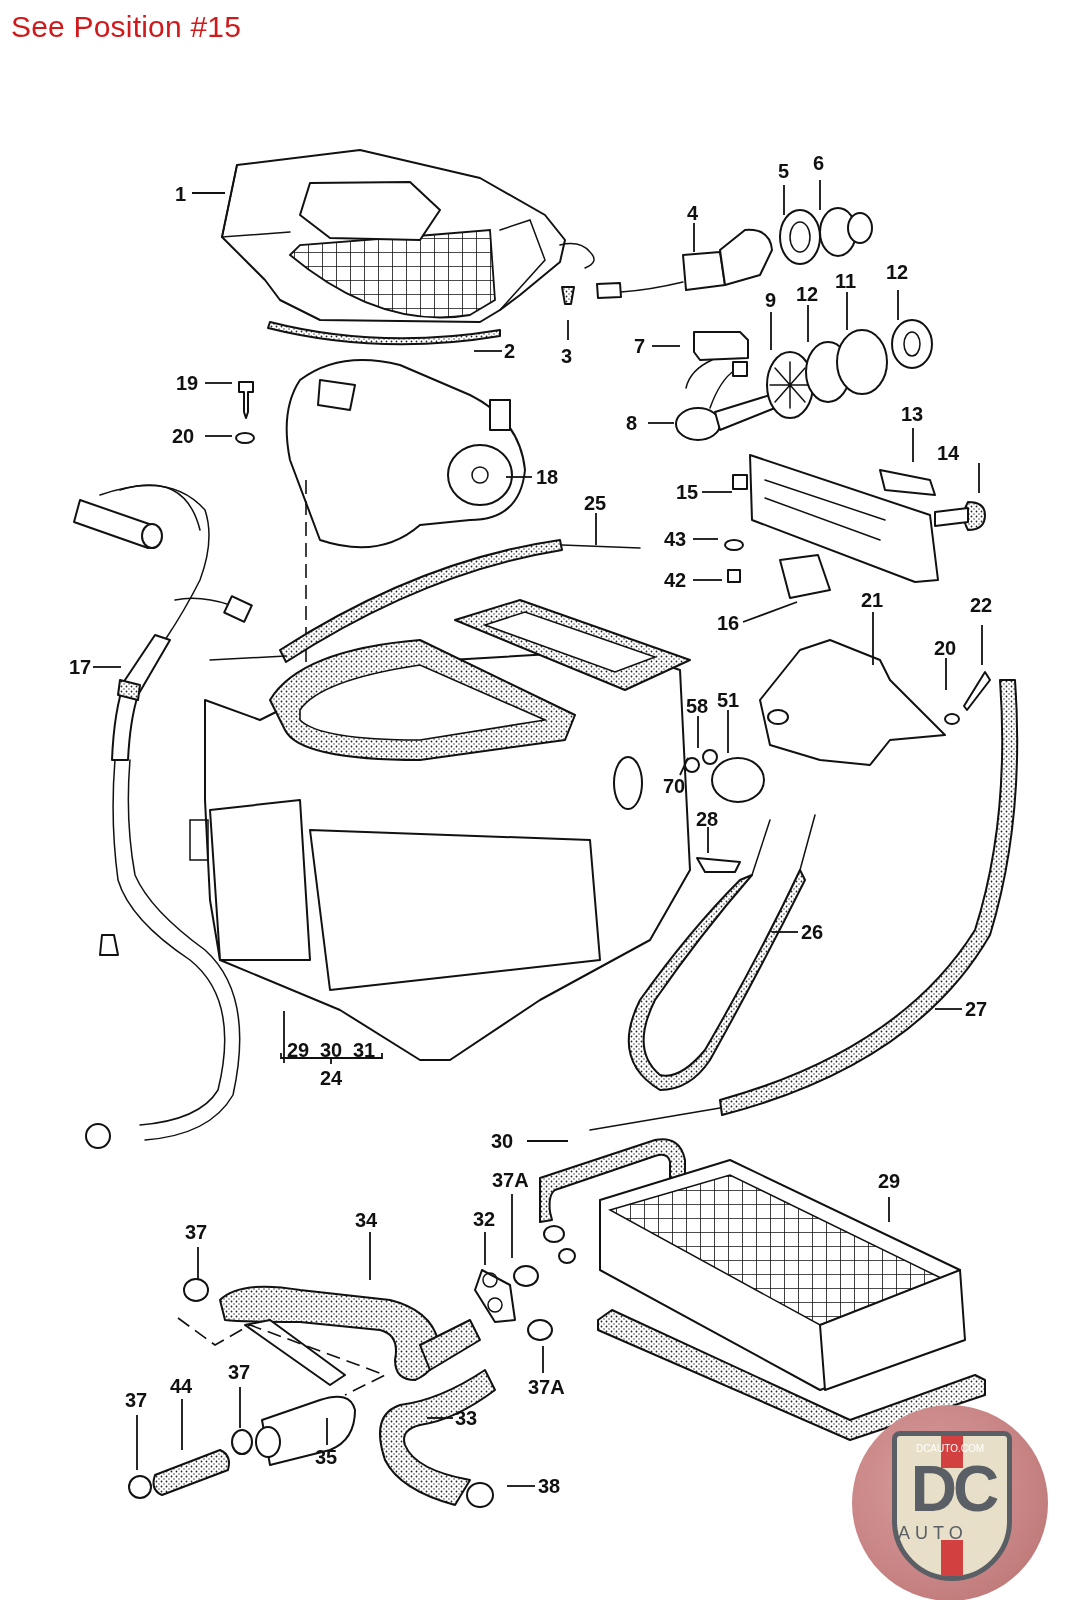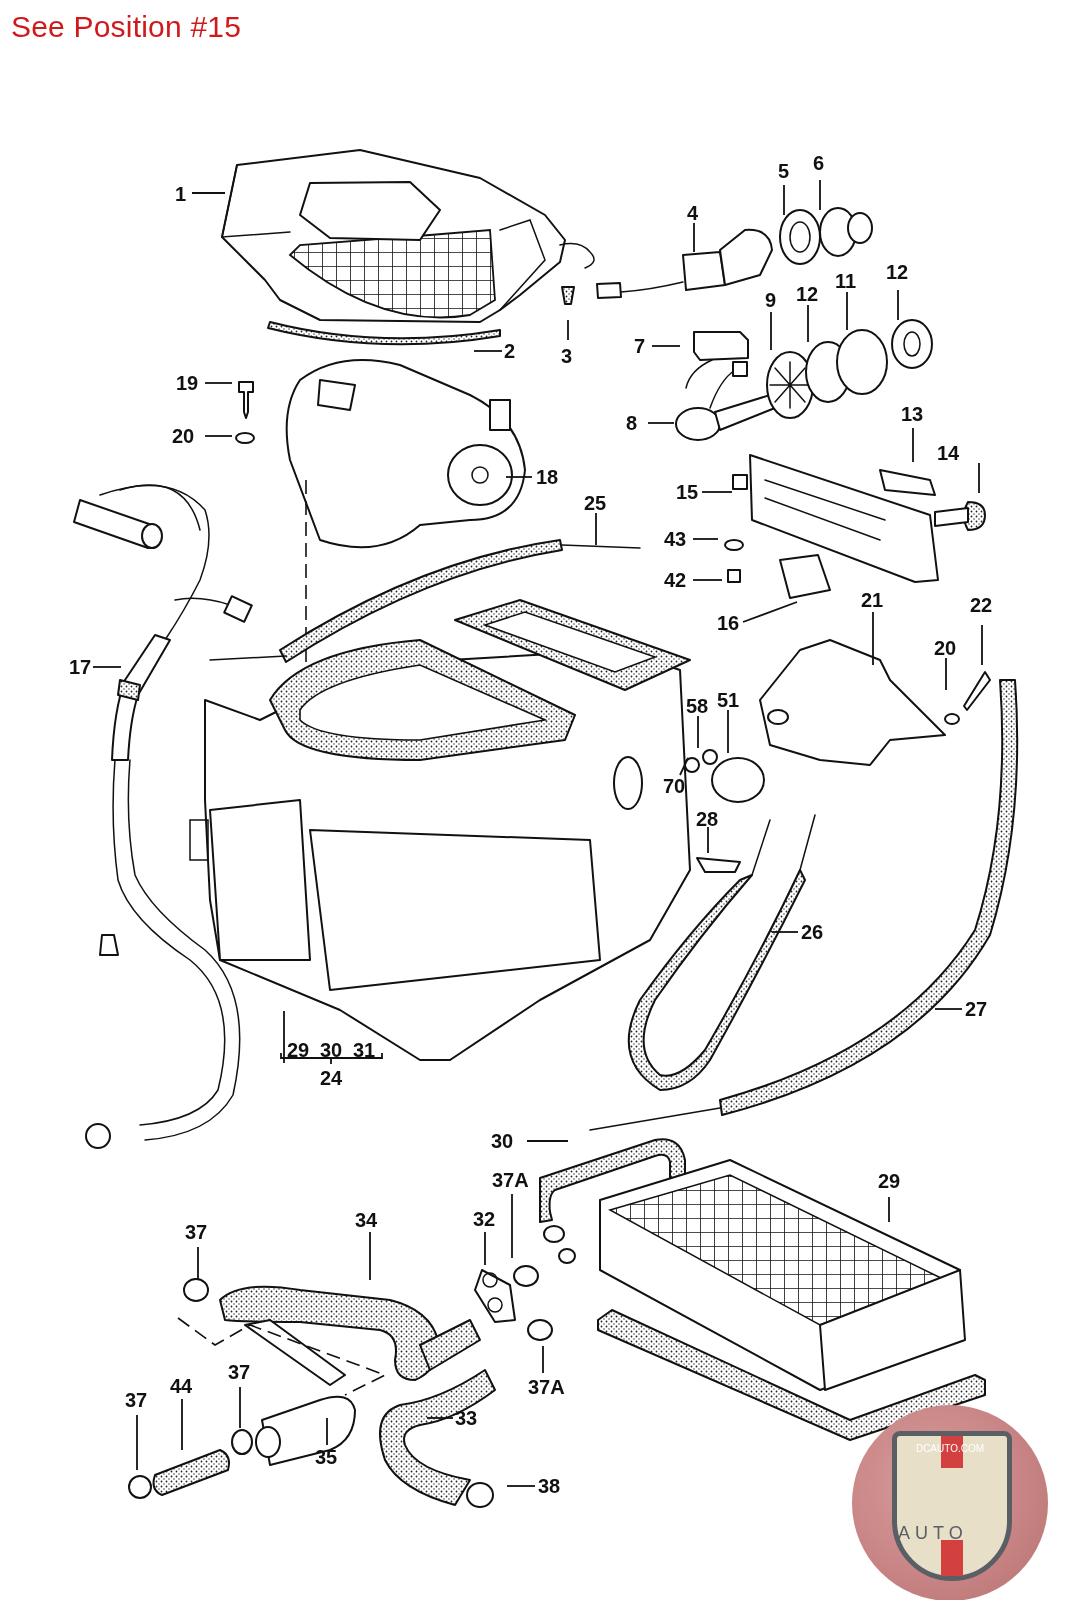--- a/index.html
+++ b/index.html
@@ -288,14 +288,15 @@
 <div class="lbl" style="left:686px;top:696px">58</div>
 <div class="lbl" style="left:664px;top:570px">42</div>
 <div class="lbl" style="left:664px;top:529px">43</div>
 
 <div class="logo">
   <div class="shield">
     <div class="stripe" style="top:0;height:32px"></div>
     <div class="stripe" style="bottom:0;height:36px"></div>
   </div>
   <div class="logo-url">DCAUTO.COM</div>
+  <div class="logo-dc">DC</div>
   <div class="logo-auto">AUTO</div>
 </div>
 
 </body></html>

